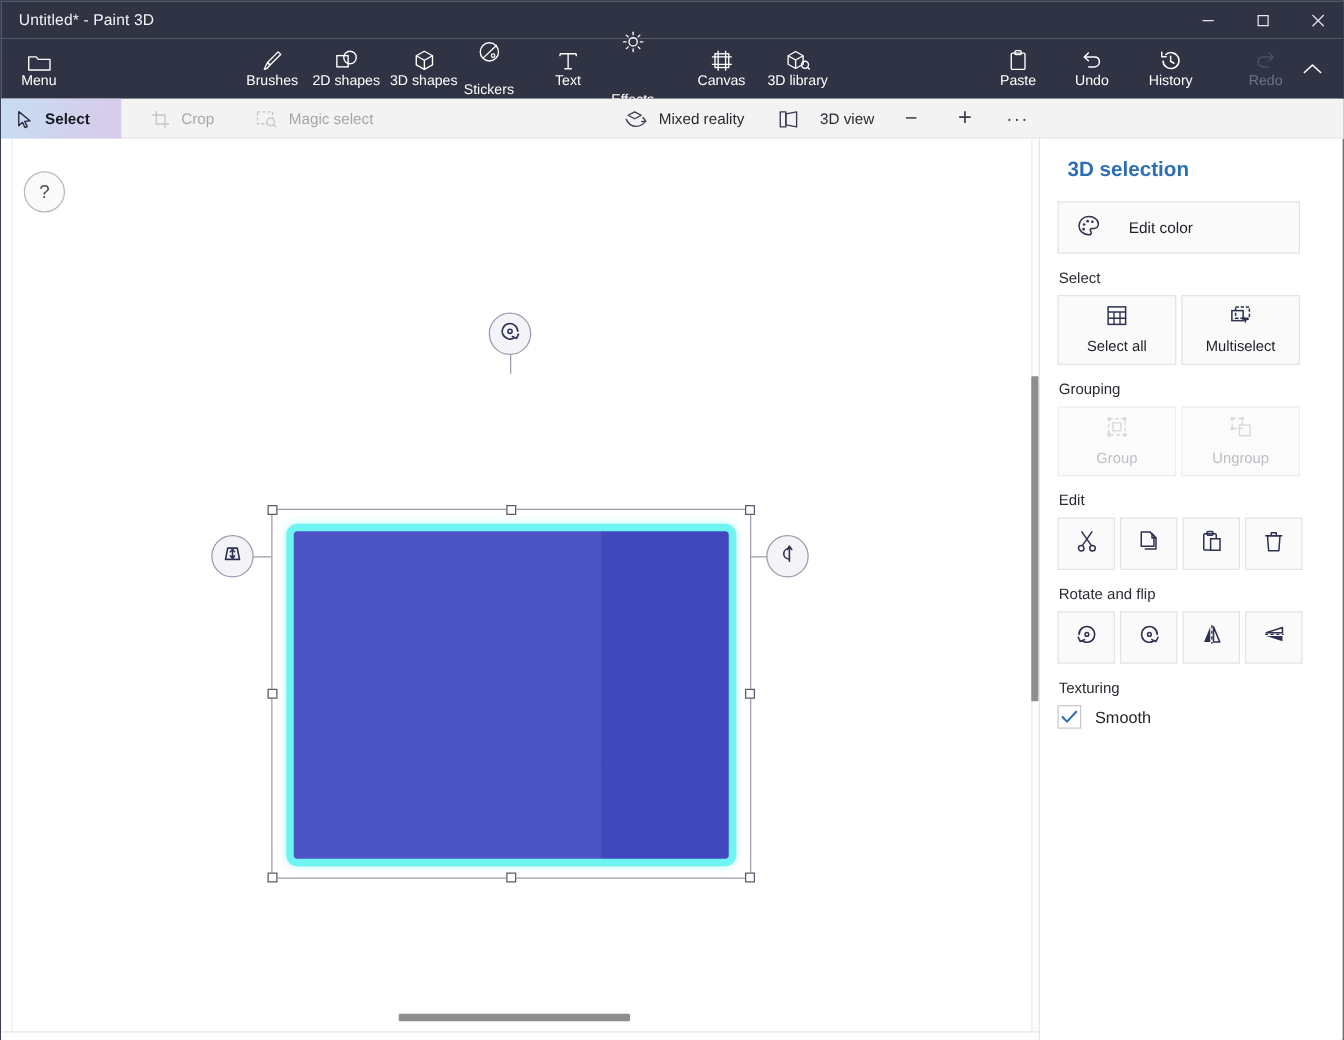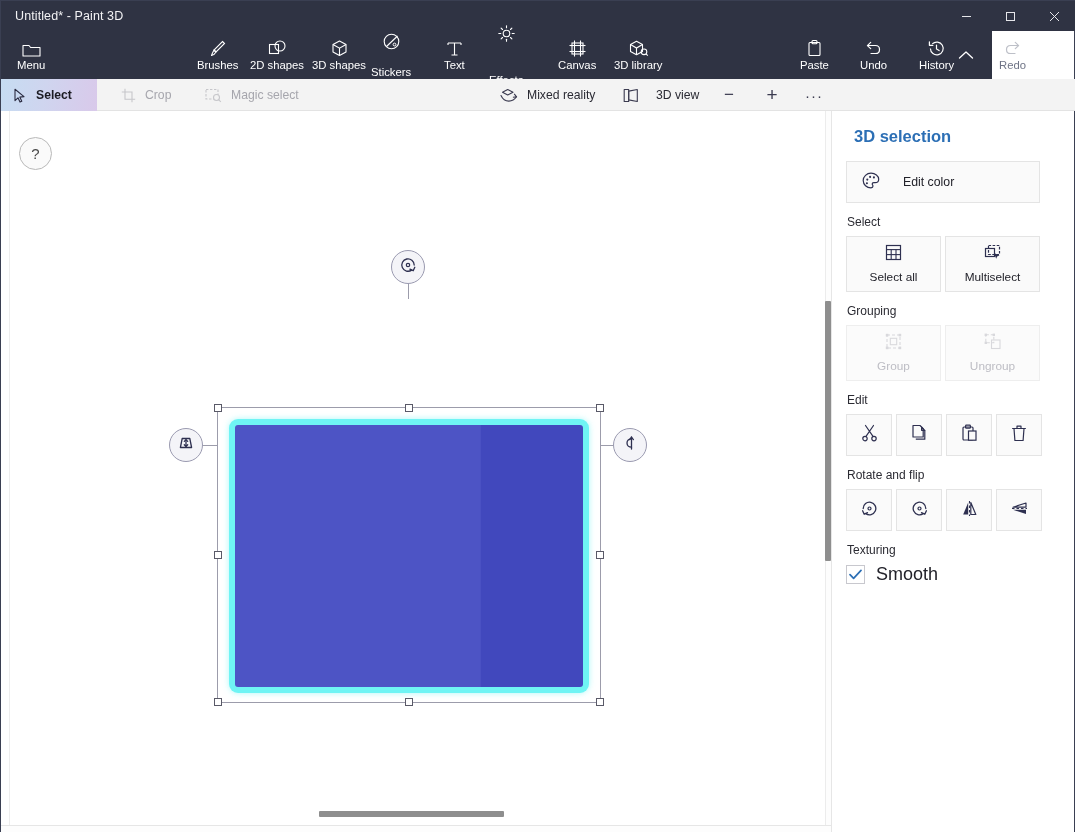--- a/index.html
+++ b/index.html
@@ -32,21 +32,21 @@
   .wc {
     width: 44px; height: 30px;
     display: flex; align-items: center; justify-content: center;
     color: #e6e6ea;
   }
   .wc svg { display: block; }
 
   
   .ribbon {
     position: absolute; top: 30px; left: 0;
-    width: 991px; height: 48px;
+    width: 1075px; height: 48px;
     background: #2f3343;
   }
   .rb-item {
     position: absolute; top: 0; height: 48px;
     display: flex; flex-direction: column; align-items: center;
     justify-content: center; gap: 2px;
     color: #ffffff; font-size: 11.3px;
     cursor: default; padding: 0 6px;
   }
   .rb-item .lbl { white-space: nowrap; line-height: 1; }
@@ -194,21 +194,21 @@
     border: 1px solid #e4e4e4; background: #fafafa;
     display: flex; align-items: center; justify-content: center;
     color: #2a2a33;
   }
   .check-row { display: flex; align-items: center; gap: 11px; margin-top: 4px; }
   .checkbox {
     width: 19px; height: 19px; border: 1px solid #c8c8ce;
     background: #ffffff; display: flex; align-items: center; justify-content: center;
     color: #2c6fb5;
   }
-  .check-label { font-size: 18px; color: #22222a; }
+  .check-label { font-size: 13px; color: #22222a; }
   svg { shape-rendering: geometricPrecision; }
 </style>
 </head>
 <body>
 
 <div class="app">
 
   <div class="titlebar">
     <div class="title-text">Untitled* - Paint 3D</div>
     <div class="wincontrols">

